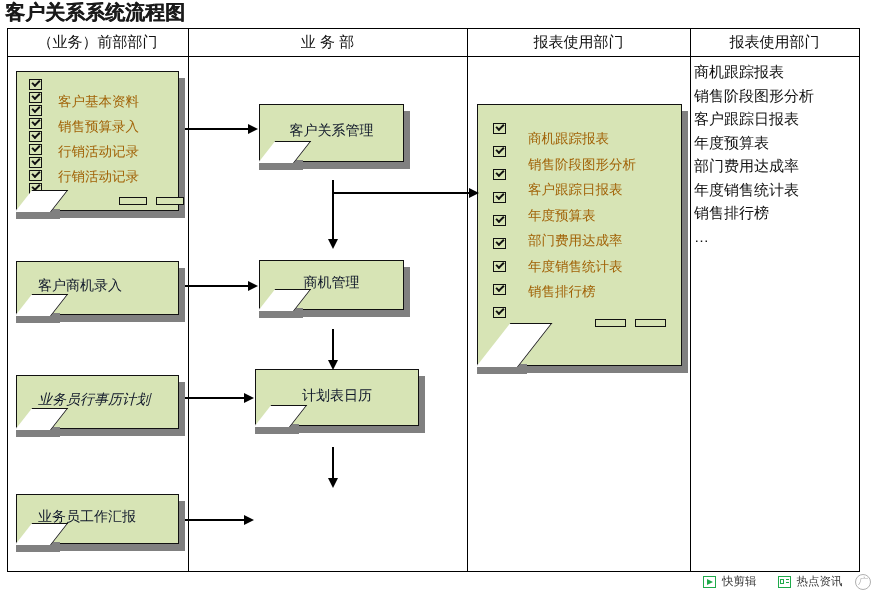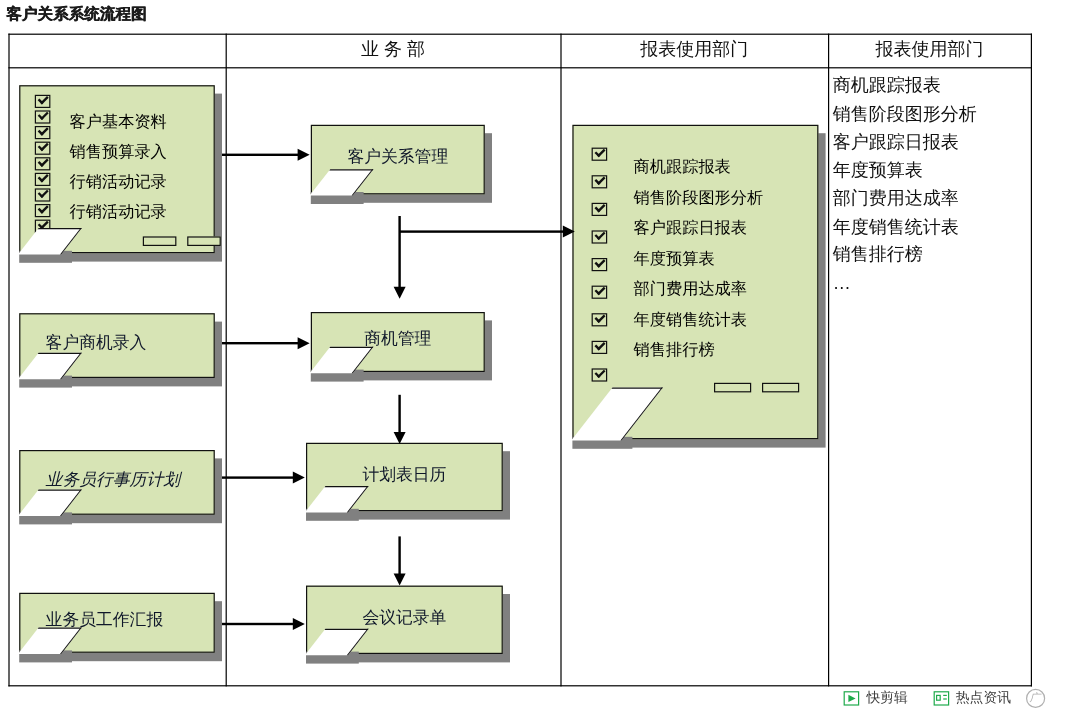--- a/index.html
+++ b/index.html
@@ -7,21 +7,21 @@
     width:891px;height:590px;position:relative;overflow:hidden;
     background:#ffffff;
     font-family:"Liberation Sans","DejaVu Sans",sans-serif;
     color:#000;
   }
   .page{position:absolute;left:0;top:0;width:891px;height:590px;}
 
   
   .title{
     position:absolute;left:5px;top:0px;
-    font-size:13px;font-weight:bold;letter-spacing:0px;
+    font-size:20px;font-weight:bold;letter-spacing:0px;
     color:#1a1a1a;line-height:24px;
     text-shadow:0.5px 0 0 #1a1a1a;
   }
 
   
   .grid{position:absolute;left:7px;top:28px;width:853px;height:544px;}
   .gline{position:absolute;background:#000;}
   .gline.h{height:1px;left:0;width:853px;}
   .gline.v{width:1px;top:0;height:544px;}
 
@@ -77,21 +77,21 @@
     border:1.5px solid #111;box-sizing:border-box;
     background:#d7e4b5;position:relative;
   }
   .doc .chk:after{
     content:"";position:absolute;left:1.5px;top:0px;
     width:6px;height:3px;border-left:2px solid #111;border-bottom:2px solid #111;
     transform:rotate(-45deg);
   }
   .doc .items{
     position:absolute;left:42px;top:13px;
-    font-size:13.5px;line-height:25px;color:#000000;
+    font-size:13.5px;line-height:25px;color:#a16207;
   }
   .doc .items.wide{line-height:25.5px;font-size:13.5px;}
   .doc .btns{position:absolute;display:flex;gap:9px;}
   .doc .btn{
     width:28px;height:8px;border:1.5px solid #111;background:#d7e4b5;
     box-sizing:border-box;
   }
 
   
   .arrow-h{position:absolute;height:1.6px;background:#000;}
@@ -151,20 +151,21 @@
     <div class="gline h" style="top:0;"></div>
     <div class="gline h" style="top:28px;"></div>
     <div class="gline h" style="top:543px;"></div>
     <div class="gline v" style="left:0;"></div>
     <div class="gline v" style="left:181px;"></div>
     <div class="gline v" style="left:460px;"></div>
     <div class="gline v" style="left:683px;"></div>
     <div class="gline v" style="left:852px;"></div>
   </div>
 
+  <div class="colhead" style="left:7px;width:181px;">（业务）前部部门</div>
   <div class="colhead" style="left:188px;width:279px;">业 务 部</div>
   <div class="colhead" style="left:467px;width:223px;">报表使用部门</div>
   <div class="colhead" style="left:690px;width:169px;">报表使用部门</div>
 
   <div class="doc" style="left:16px;top:71px;width:163px;height:140px;">
     <div class="shadow"></div>
     <div class="body"></div>
     <div class="checkcol">
       <div class="chk"></div>
       <div class="chk"></div>
@@ -231,27 +232,20 @@
   </div>
 
   <div class="doc" style="left:255px;top:369px;width:164px;height:57px;">
     <div class="shadow"></div>
     <div class="body"></div>
     <div class="label">计划表日历</div>
     <div class="folddark"></div>
     <div class="fold"></div>
   </div>
 
-  <div class="doc" style="left:255px;top:488px;width:164px;height:57px;">
-    <div class="shadow"></div>
-    <div class="body"></div>
-    <div class="label">会议记录单</div>
-    <div class="folddark"></div>
-    <div class="fold"></div>
-  </div>
 
   <div class="doc" style="left:477px;top:104px;width:205px;height:262px;">
     <div class="shadow"></div>
     <div class="body"></div>
     <div class="checkcol" style="left:16px;top:19px;">
       <div class="chk" style="margin-bottom:12px;"></div>
       <div class="chk" style="margin-bottom:12px;"></div>
       <div class="chk" style="margin-bottom:12px;"></div>
       <div class="chk" style="margin-bottom:12px;"></div>
       <div class="chk" style="margin-bottom:12px;"></div>

